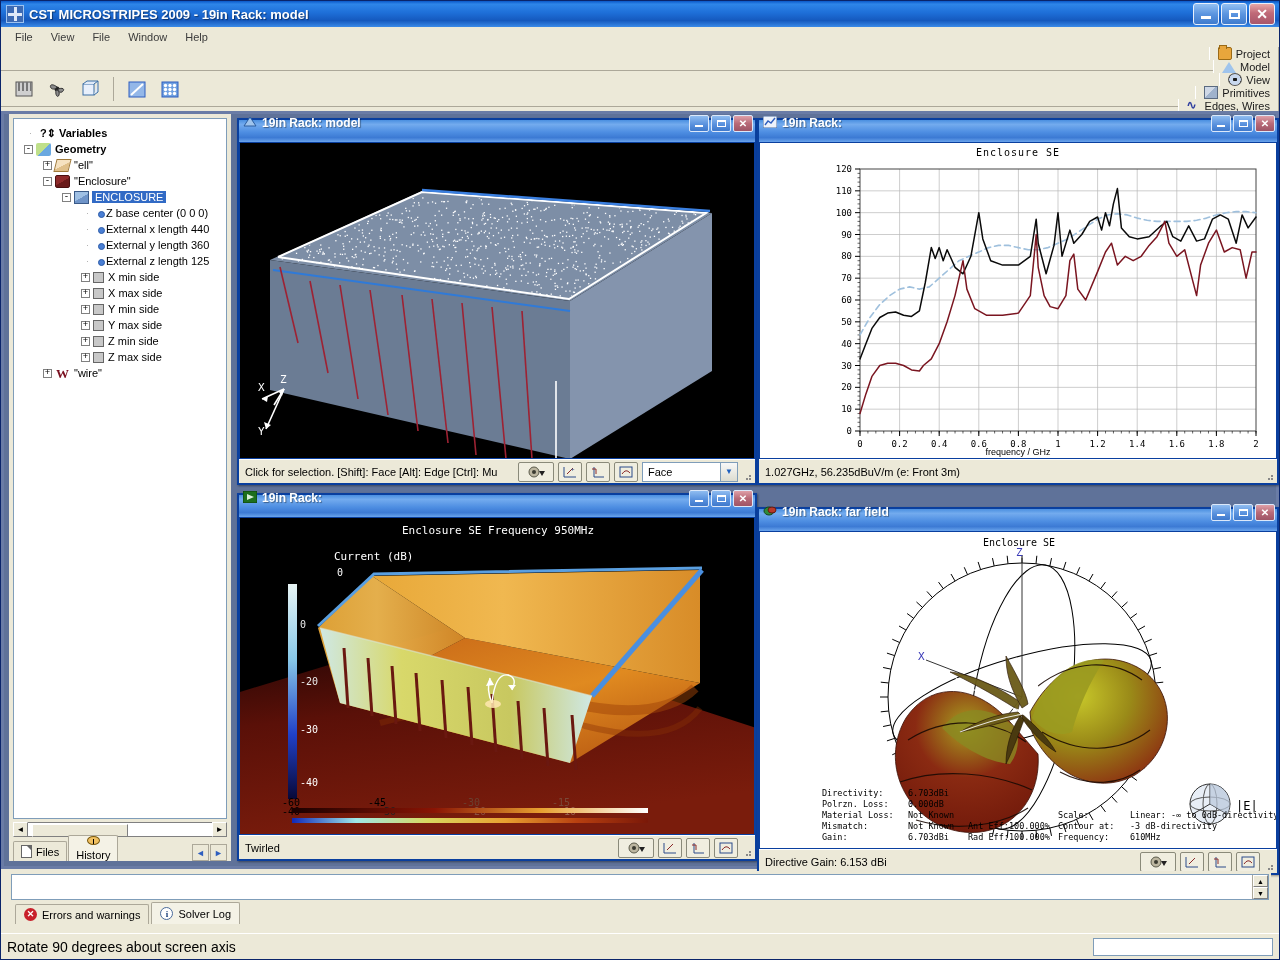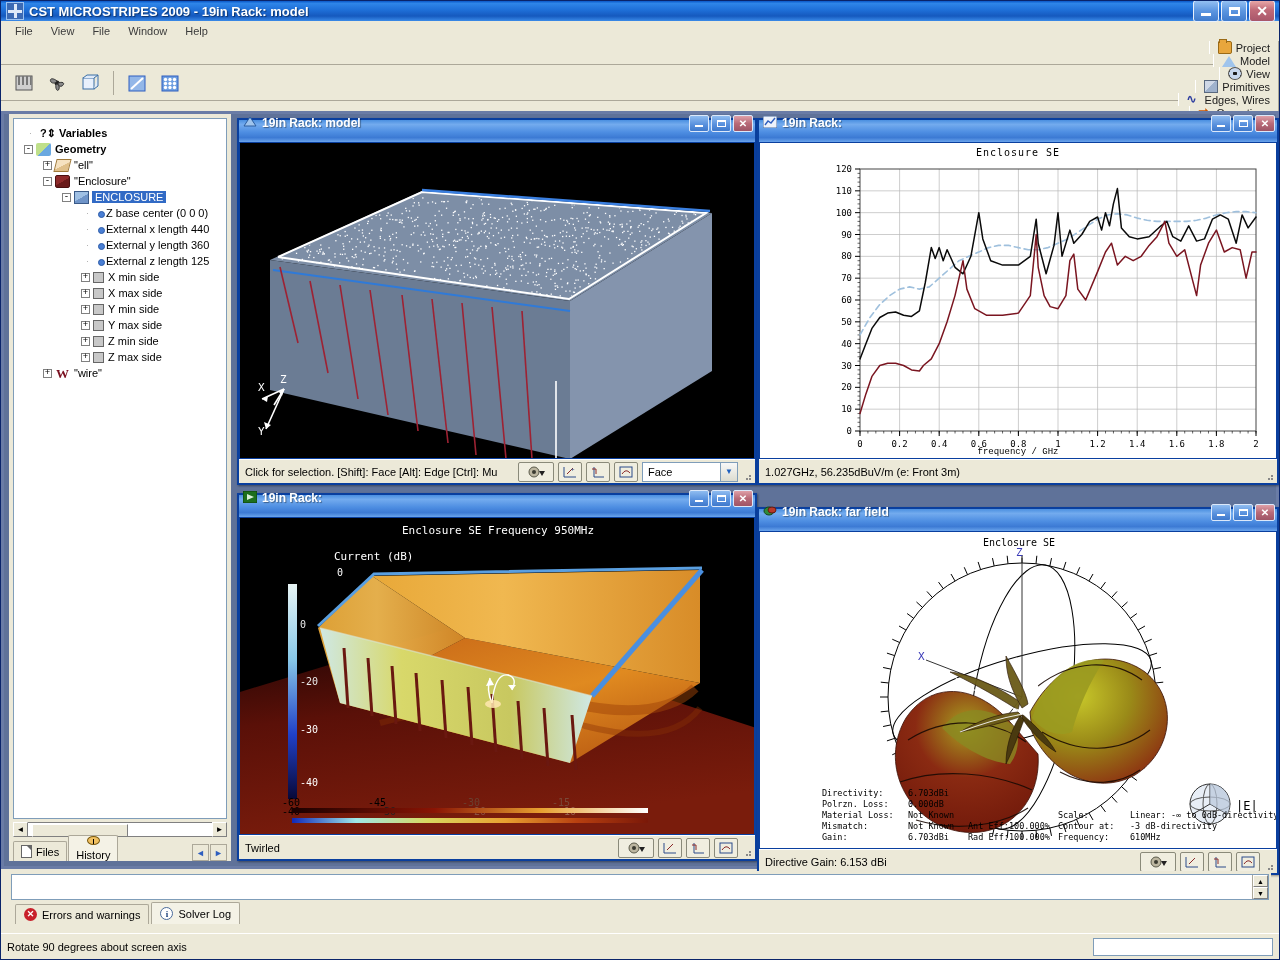--- a/index.html
+++ b/index.html
@@ -14,21 +14,21 @@
   #app {
     position: relative;
     width: 1280px; height: 960px;
     background: linear-gradient(180deg,#ece9d8 0%,#ece9d8 100%);
     border: 1px solid #0a246a;
     overflow: hidden;
   }
 
   
   .titlebar {
-    height: 20px;
+    height: 26px;
     background: linear-gradient(180deg,#0a58c8 0%,#2e85e8 12%,#1e6fd8 45%,#1559be 75%,#3a8ae8 100%);
     display: flex; align-items: center;
     padding: 0 2px 0 5px;
     position: relative;
   }
   .titlebar .tb-icon {
     width: 18px; height: 18px; margin-right: 5px;
     background: #3c6ab4;
     border: 1px solid #9cc2f0;
     position: relative; flex: none;
@@ -253,21 +253,21 @@
   .chart-title { position:absolute; top:4px; left:0; right:0; text-align:center;
     font-family:"DejaVu Sans Mono","Liberation Mono",monospace; font-size:10px; color:#000; letter-spacing:1px;}
   .ylabel {
     position:absolute; left:2px; top:50%;
     transform:translateY(-50%) rotate(-90deg);
     transform-origin:center;
     white-space:nowrap;
     font-family:"DejaVu Sans Mono","Liberation Mono",monospace; font-size:8.5px; color:#000;
   }
   .xlabel { position:absolute; bottom:1px; left:0; right:0; text-align:center;
-    font-family:Liberation Mono, monospace; font-size:9px; color:#000;}
+    font-family:Liberation Sans, sans-serif; font-size:9px; color:#000;}
 
   
   .gl3d { position:absolute; inset:0; background:#000; overflow:hidden; }
 
   
   .logpanel {
     position:absolute; left:8px; right:8px; bottom:32px; height:56px;
     background:#ece9d8;
     display:flex; flex-direction:column;
   }
@@ -284,21 +284,21 @@
   }
   .ltab.active{height:22px;background:#f4f2e6;}
   .ic-err{width:13px;height:13px;border-radius:50%;background:#c8202a;color:#fff;font-size:9px;font-weight:bold;display:flex;align-items:center;justify-content:center;line-height:1;}
   .ic-info{width:13px;height:13px;border-radius:50%;background:#fff;border:1px solid #4a6a9a;color:#1a3f7a;font-size:9px;font-weight:bold;display:flex;align-items:center;justify-content:center;font-family:"Liberation Serif",serif;}
 
   
   .statusbar {
     position:absolute; left:0; right:0; bottom:0; height:26px;
     background:#ece9d8; border-top:1px solid #fff;
     display:flex; align-items:center; padding:0 6px;
-    font-size:11px;
+    font-size:14px;
   }
   .statusbar .sb-text { flex:1; }
   .sb-field { width:180px;height:18px;background:#fff;border:1px solid #7f9db9; }
 </style>
 </head>
 <body>
 
 <div id="app">
 
   <div class="titlebar">

